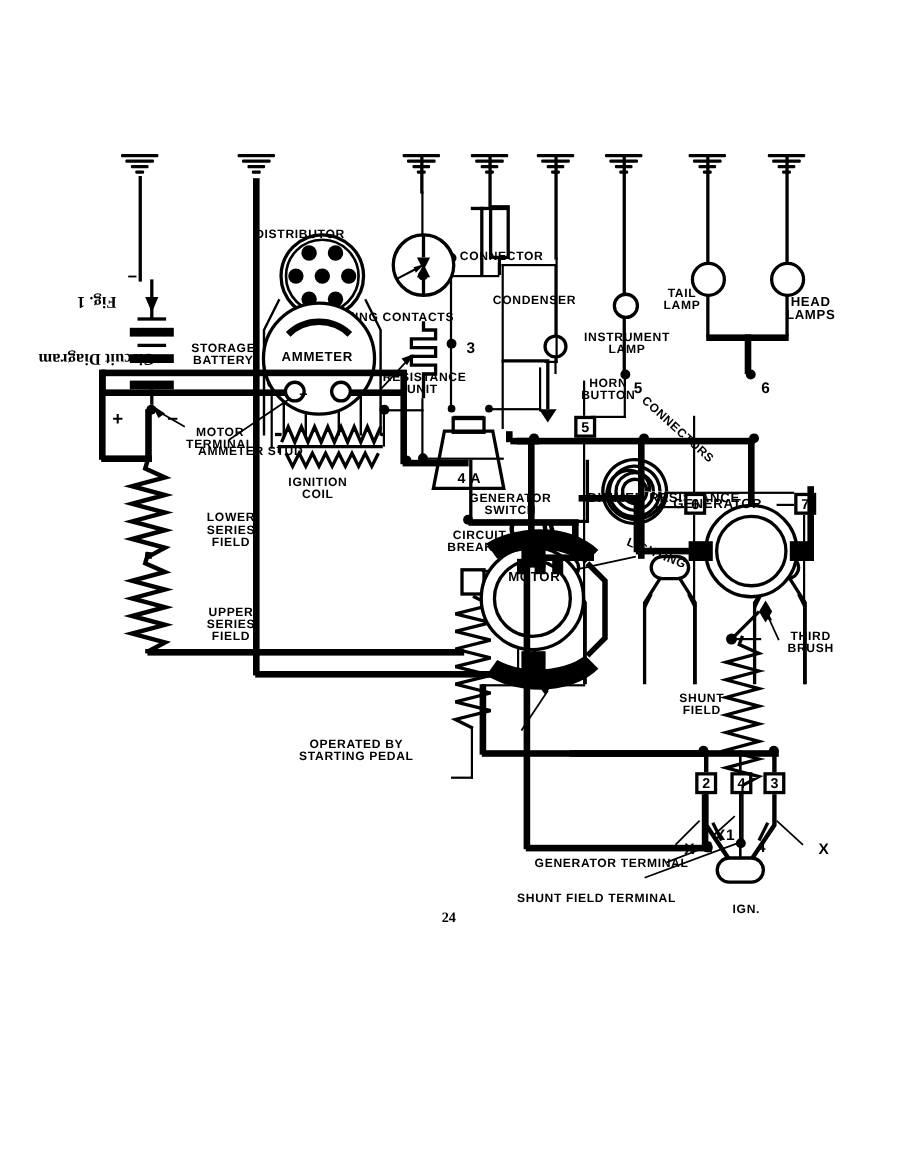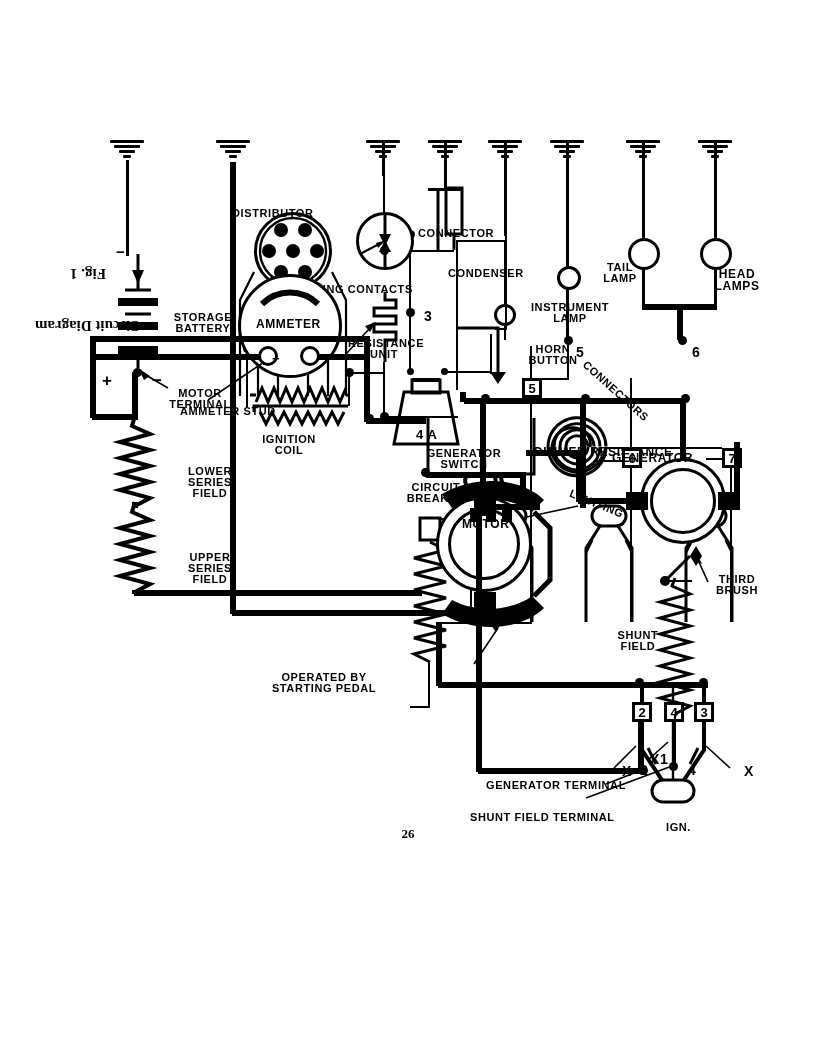--- a/index.html
+++ b/index.html
@@ -640,15 +640,15 @@
     <div class="w thick h" style="left:276px; top:282px; width:10px;"></div>
 
     <div class="caption rot" style="left:252px; top:560px; width:200px; font-size:15px;">
       <div>Circuit Diagram</div>
       <div style="margin-top:1px;">Fig. 1</div>
     </div>
 
   </div>
   </div>
 
-  <div id="page-number">26</div>
+  <div id="page-number">24</div>
 
 </div>
 
 </body></html>

